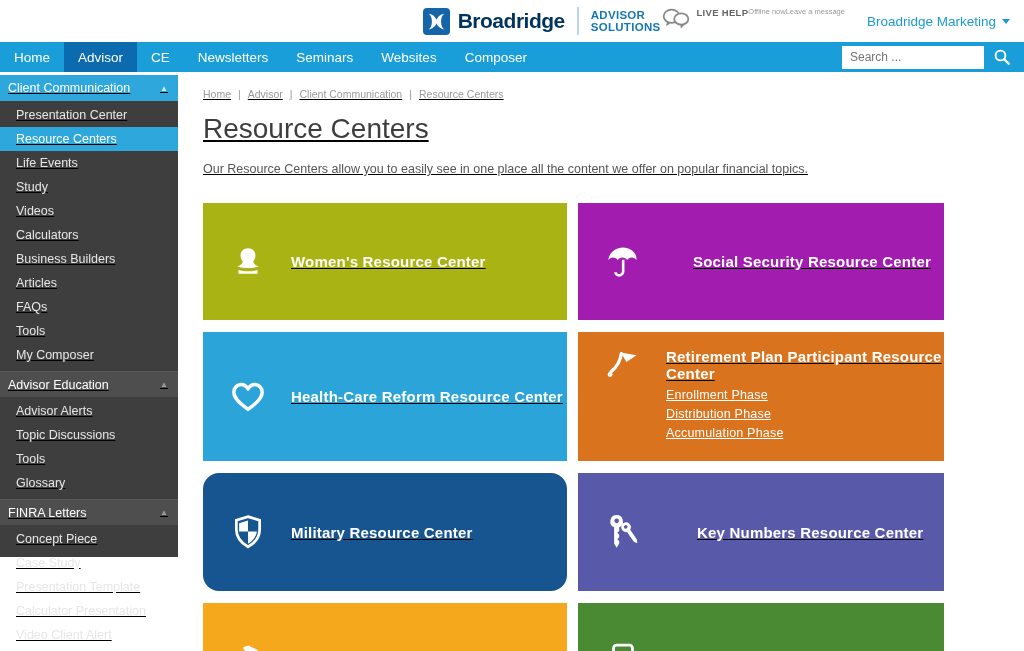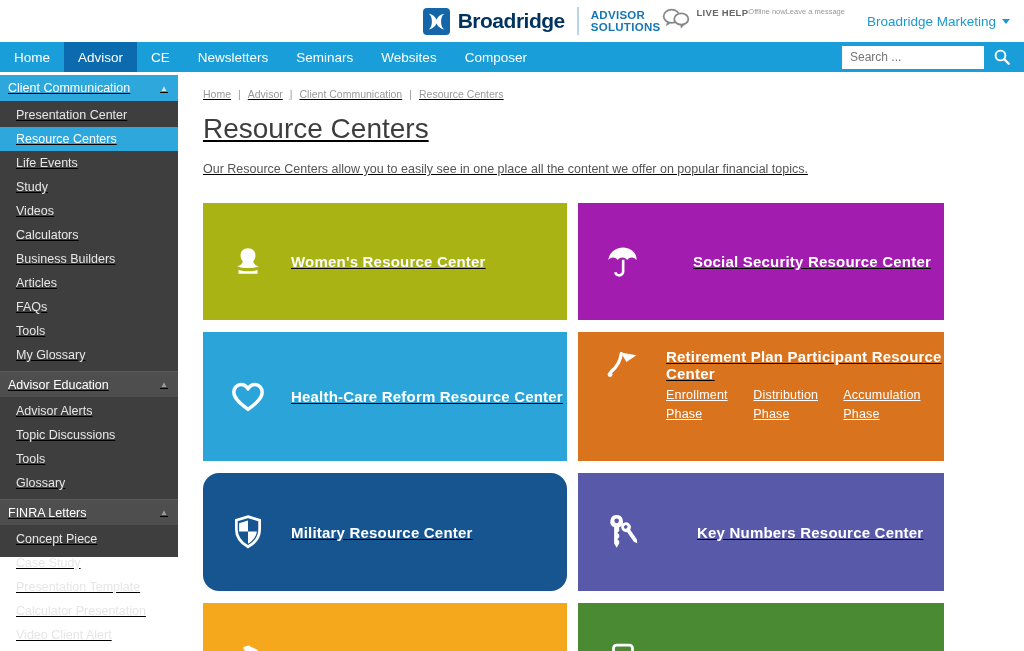--- a/index.html
+++ b/index.html
@@ -58,21 +58,21 @@
   .page-title { font-size:28px; color:#3d3d3d; font-weight:400; margin-top:13px; }
   .intro { font-size:12.5px; color:#555; margin-top:17px; }
 
   .tiles { margin-top:27px; display:grid; grid-template-columns:364px 366px;
     grid-template-rows:117px 129px 118px 118px; column-gap:11px; row-gap:12px; width:741px; }
   .tile { display:flex; align-items:center; padding-left:24px; cursor:pointer; }
   .tile-icon { width:42px; flex-shrink:0; display:flex; justify-content:center; }
   .tile-label { color:#fff; font-size:15px; font-weight:bold; margin-left:22px;
     letter-spacing:0.2px; }
   .tile.top-align { align-items:flex-start; padding-top:16px; }
-  .tile-links { margin-top:4px; display:flex; flex-direction:row; }
+  .tile-links { margin-top:4px; display:flex; flex-direction:column; }
   .tile-links a { color:#fff; font-size:12.5px; font-weight:normal;
     text-decoration:underline; line-height:19px; cursor:pointer; }
 </style>
 </head>
 <body>
 
 <div class="top-header">
   <div class="brand">
     <span class="brand-mark">
       <svg width="21" height="21" viewBox="0 0 24 24">
@@ -140,21 +140,21 @@
       <div class="sb-item">Presentation Center</div>
       <div class="sb-item active">Resource Centers</div>
       <div class="sb-item">Life Events</div>
       <div class="sb-item">Study</div>
       <div class="sb-item">Videos</div>
       <div class="sb-item">Calculators</div>
       <div class="sb-item">Business Builders</div>
       <div class="sb-item">Articles</div>
       <div class="sb-item">FAQs</div>
       <div class="sb-item">Tools</div>
-      <div class="sb-item">My Glossary</div>
+      <div class="sb-item">My Composer</div>
     </div>
     <div class="sb-header gray">
       <span>Advisor Education</span>
       <span class="sb-arrow">▲</span>
     </div>
     <div class="sb-group">
       <div class="sb-item">Advisor Alerts</div>
       <div class="sb-item">Topic Discussions</div>
       <div class="sb-item">Tools</div>
       <div class="sb-item">Glossary</div>

